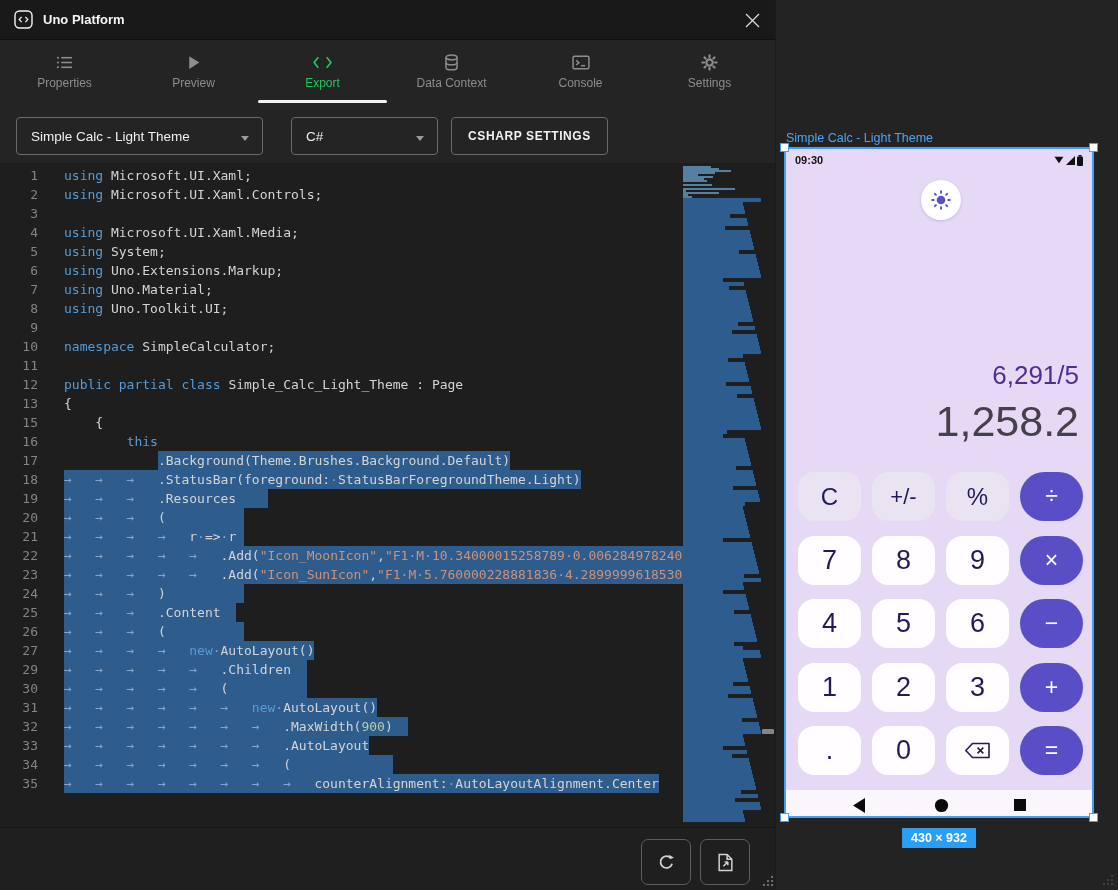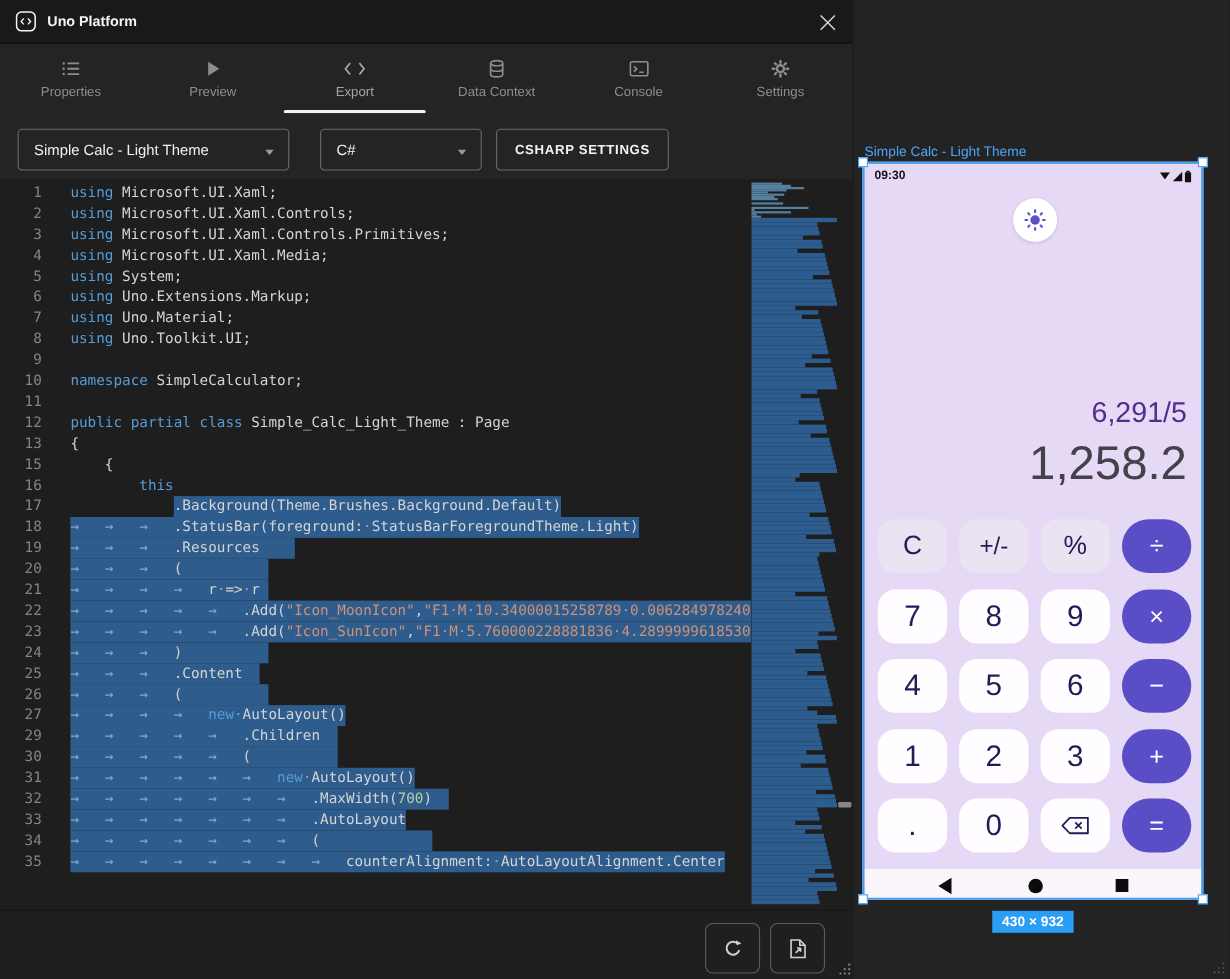--- a/index.html
+++ b/index.html
@@ -11,21 +11,21 @@
             display:flex;align-items:center;border-bottom:1px solid #101010;box-sizing:border-box;}
   .win-icon{margin-left:14px;width:19px;height:19px;display:flex;align-items:center;justify-content:center;}
   .win-title{margin-left:10px;color:#f5f5f5;font-size:13px;font-weight:700;}
   .close-btn{position:absolute;right:14px;top:12px;width:17px;height:17px;color:#dadada;cursor:pointer;}
   
   .tabbar{position:absolute;left:0;top:40px;width:775px;height:63px;background:#242424;}
   .tab{position:absolute;top:0;height:63px;width:129px;display:flex;flex-direction:column;
        align-items:center;justify-content:center;color:#8d8d8d;cursor:pointer;}
   .tab .t-ic{height:18px;display:flex;align-items:center;}
   .tab .t-lb{font-size:12px;margin-top:5px;}
-  .tab.active{color:#a3a3a3;}
+  .tab.active{color:#22c55e;}
   .tab-underline{position:absolute;bottom:0;height:3px;background:#f2f2f2;border-radius:2px;}
   
   .toolbar{position:absolute;left:0;top:103px;width:775px;height:60px;background:#242424;}
   .select{position:absolute;top:14px;height:38px;border:1px solid #6b6b6b;border-radius:4px;
           box-sizing:border-box;display:flex;align-items:center;color:#f0f0f0;font-size:13.5px;
           padding-left:14px;cursor:pointer;background:#242424;}
   .select .caret{position:absolute;right:13px;}
   .tool-btn{position:absolute;top:14px;height:38px;border:1px solid #6b6b6b;border-radius:4px;
             box-sizing:border-box;background:#242424;color:#f2f2f2;font-size:12px;font-weight:700;
             letter-spacing:.6px;font-family:"Liberation Sans",sans-serif;cursor:pointer;}
@@ -193,21 +193,21 @@
             </svg>
         </span>
       </div>
       <button class="tool-btn" style="left:451px;width:157px;">CSHARP SETTINGS</button>
     </div>
 
     <div class="editor">
       <div class="code">
           <div class="code-line"><span class="gutter">1</span><span class="pre"><span class="tok-k">using</span><span class="tok-p"> Microsoft.UI.Xaml;</span></span></div>
           <div class="code-line"><span class="gutter">2</span><span class="pre"><span class="tok-k">using</span><span class="tok-p"> Microsoft.UI.Xaml.Controls;</span></span></div>
-          <div class="code-line"><span class="gutter">3</span><span class="pre"><span class="tok-k">using</span><span class="tok-p"> Microsoft.UI.Xaml.Controls.Primitives;</span></span></div>
+          <div class="code-line"><span class="gutter">3</span></div>
           <div class="code-line"><span class="gutter">4</span><span class="pre"><span class="tok-k">using</span><span class="tok-p"> Microsoft.UI.Xaml.Media;</span></span></div>
           <div class="code-line"><span class="gutter">5</span><span class="pre"><span class="tok-k">using</span><span class="tok-p"> System;</span></span></div>
           <div class="code-line"><span class="gutter">6</span><span class="pre"><span class="tok-k">using</span><span class="tok-p"> Uno.Extensions.Markup;</span></span></div>
           <div class="code-line"><span class="gutter">7</span><span class="pre"><span class="tok-k">using</span><span class="tok-p"> Uno.Material;</span></span></div>
           <div class="code-line"><span class="gutter">8</span><span class="pre"><span class="tok-k">using</span><span class="tok-p"> Uno.Toolkit.UI;</span></span></div>
           <div class="code-line"><span class="gutter">9</span></div>
           <div class="code-line"><span class="gutter">10</span><span class="pre"><span class="tok-k">namespace</span><span class="tok-p"> SimpleCalculator;</span></span></div>
           <div class="code-line"><span class="gutter">11</span></div>
           <div class="code-line"><span class="gutter">12</span><span class="pre"><span class="tok-k">public</span><span class="tok-p"> </span><span class="tok-k">partial</span><span class="tok-p"> </span><span class="tok-k">class</span><span class="tok-p"> Simple_Calc_Light_Theme : Page</span></span></div>
           <div class="code-line"><span class="gutter">13</span><span class="pre"><span class="tok-p">{</span></span></div>
@@ -220,21 +220,21 @@
           <div class="code-line"><span class="gutter">21</span><span class="sel"><span class="tok-w">→   →   →   →   </span><span class="tok-p">r</span><span class="tok-w">·</span><span class="tok-p">=&gt;</span><span class="tok-w">·</span><span class="tok-p">r</span><span class="tok-p"> </span></span></div>
           <div class="code-line"><span class="gutter">22</span><span class="sel ext"><span class="tok-w">→   →   →   →   →   </span><span class="tok-p">.Add(</span><span class="tok-s">"Icon_MoonIcon"</span><span class="tok-p">,</span><span class="tok-s">"F1</span><span class="tok-w">·</span><span class="tok-s">M</span><span class="tok-w">·</span><span class="tok-s">10.34000015258789</span><span class="tok-w">·</span><span class="tok-s">0.006284978240</span></span></div>
           <div class="code-line"><span class="gutter">23</span><span class="sel ext"><span class="tok-w">→   →   →   →   →   </span><span class="tok-p">.Add(</span><span class="tok-s">"Icon_SunIcon"</span><span class="tok-p">,</span><span class="tok-s">"F1</span><span class="tok-w">·</span><span class="tok-s">M</span><span class="tok-w">·</span><span class="tok-s">5.760000228881836</span><span class="tok-w">·</span><span class="tok-s">4.2899999618530</span></span></div>
           <div class="code-line"><span class="gutter">24</span><span class="sel"><span class="tok-w">→   →   →   </span><span class="tok-p">)</span><span class="tok-p">          </span></span></div>
           <div class="code-line"><span class="gutter">25</span><span class="sel"><span class="tok-w">→   →   →   </span><span class="tok-p">.Content</span><span class="tok-p">  </span></span></div>
           <div class="code-line"><span class="gutter">26</span><span class="sel"><span class="tok-w">→   →   →   </span><span class="tok-p">(</span><span class="tok-p">          </span></span></div>
           <div class="code-line"><span class="gutter">27</span><span class="sel"><span class="tok-w">→   →   →   →   </span><span class="tok-k">new</span><span class="tok-w">·</span><span class="tok-p">AutoLayout()</span></span></div>
           <div class="code-line"><span class="gutter">29</span><span class="sel"><span class="tok-w">→   →   →   →   →   </span><span class="tok-p">.Children</span><span class="tok-p">  </span></span></div>
           <div class="code-line"><span class="gutter">30</span><span class="sel"><span class="tok-w">→   →   →   →   →   </span><span class="tok-p">(</span><span class="tok-p">          </span></span></div>
           <div class="code-line"><span class="gutter">31</span><span class="sel"><span class="tok-w">→   →   →   →   →   →   </span><span class="tok-k">new</span><span class="tok-w">·</span><span class="tok-p">AutoLayout()</span></span></div>
-          <div class="code-line"><span class="gutter">32</span><span class="sel"><span class="tok-w">→   →   →   →   →   →   →   </span><span class="tok-p">.MaxWidth(</span><span class="tok-n">700</span><span class="tok-p">)</span><span class="tok-p">  </span></span></div>
+          <div class="code-line"><span class="gutter">32</span><span class="sel"><span class="tok-w">→   →   →   →   →   →   →   </span><span class="tok-p">.MaxWidth(</span><span class="tok-n">900</span><span class="tok-p">)</span><span class="tok-p">  </span></span></div>
           <div class="code-line"><span class="gutter">33</span><span class="sel"><span class="tok-w">→   →   →   →   →   →   →   </span><span class="tok-p">.AutoLayout</span></span></div>
           <div class="code-line"><span class="gutter">34</span><span class="sel"><span class="tok-w">→   →   →   →   →   →   →   </span><span class="tok-p">(</span><span class="tok-p">             </span></span></div>
           <div class="code-line"><span class="gutter">35</span><span class="sel"><span class="tok-w">→   →   →   →   →   →   →   →   </span><span class="tok-p">counterAlignment:</span><span class="tok-w">·</span><span class="tok-p">AutoLayoutAlignment.Center</span></span></div>
         </div>
       <div class="minimap">
           <div class="mm-row" style="width: 28px; background: rgb(85, 128, 159); height: 2px;"></div>
           <div class="mm-row" style="width: 36px; background: rgb(85, 128, 159); height: 2px;"></div>
           <div class="mm-row" style="width: 48px; background: rgb(85, 128, 159); height: 2px;"></div>
           <div class="mm-row" style="width: 32px; background: rgb(85, 128, 159); height: 2px;"></div>
           <div class="mm-row" style="width: 15px; background: rgb(85, 128, 159); height: 2px;"></div>

